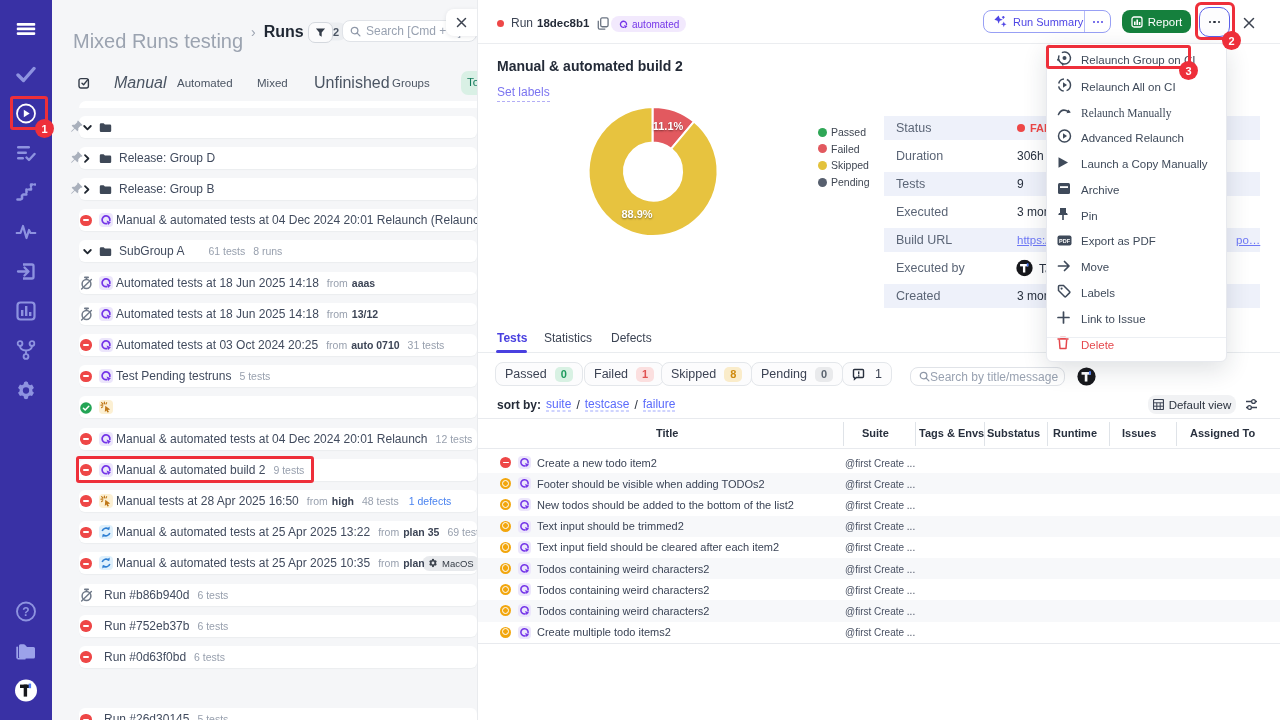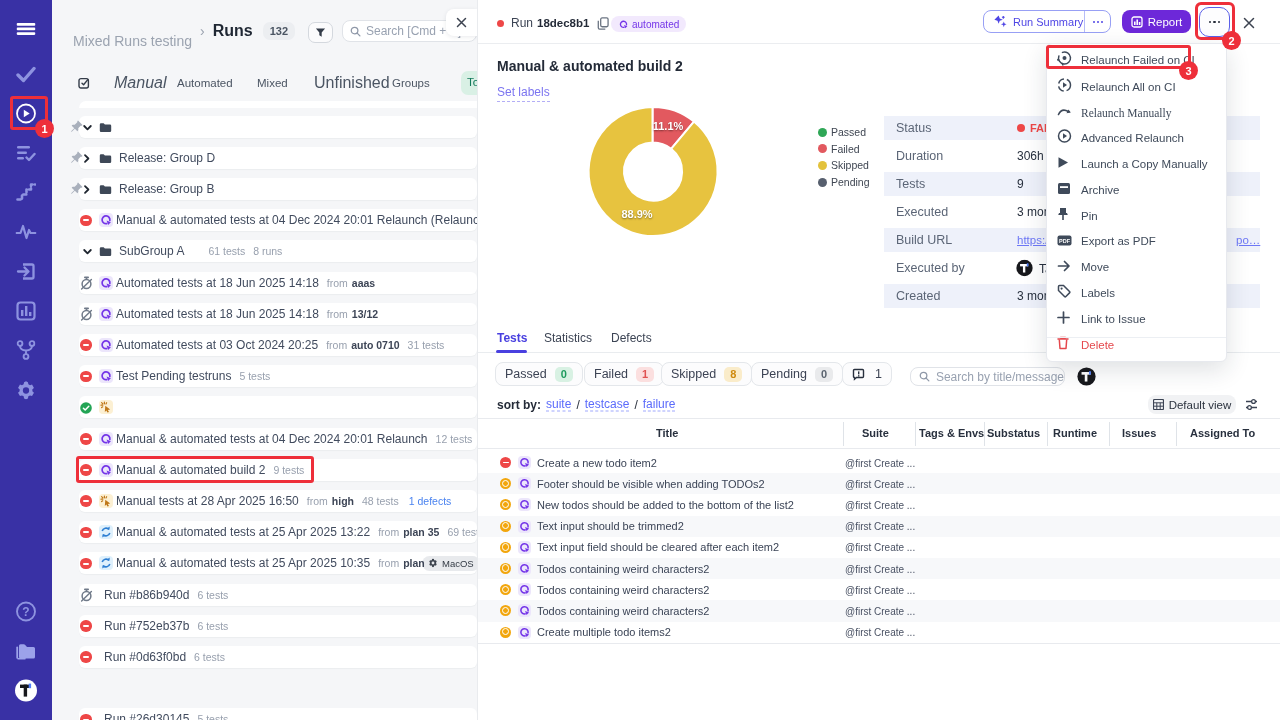--- a/index.html
+++ b/index.html
@@ -4,21 +4,21 @@
 <style>
 * { margin:0; padding:0; box-sizing:border-box; }
 html,body { width:1280px; height:720px; font-family:"Liberation Sans", sans-serif; background:#fff; overflow:hidden; }
 .abs { position:absolute; }
 #page { position:relative; width:1280px; height:720px; overflow:hidden; }
 
 #sidebar { left:0; top:0; width:52px; height:720px; background:#3931a5; }
 .sbi { position:absolute; left:50%; transform:translateX(-50%); }
 
 #lpanel { left:52px; top:0; width:425px; height:720px; background:#f5f6f8; overflow:hidden; }
-.crumb-gray { color:#9ba3b0; font-size:14px;margin-top:20px; }
+.crumb-gray { color:#9ba3b0; font-size:20px;margin-top:20px; }
 .row-card { position:absolute; left:27px; width:398px; height:22px; background:#fff; border-radius:6px; box-shadow:0 1px 1px rgba(30,40,60,0.04); }
 .rowline { position:absolute; display:flex; align-items:center; white-space:nowrap; }
 .rtitle { font-size:12px; color:#414b5e; }
 .rmeta { font-size:10.5px; color:#98a0ae; }
 .rfrom { font-size:10.5px; color:#98a0ae; }
 .rfromv { font-size:10.5px; font-weight:bold; color:#3d4556; }
 
 #rpanel { left:477px; top:0; width:803px; height:720px; background:#fff; border-left:1px solid #e9ebee; }
 .stlabel { font-size:12.5px; color:#5b6576; }
 .stvalue { font-size:12px; color:#28303e; }
@@ -439,21 +439,21 @@
       </svg>
   <span style="font-size:11px; color:#4f46e5; margin-left:5px;">Run Summary</span>
   <span style="position:absolute; right:25px; top:0; width:1px; height:21px; background:#b7bdf8;"></span>
   <span style="position:absolute; right:7px; top:10px; display:inline-flex; gap:1.6px;">
         <i style="width:2.4px;height:2.4px;border-radius:50%;background:#4f46e5;"></i>
         <i style="width:2.4px;height:2.4px;border-radius:50%;background:#4f46e5;"></i>
         <i style="width:2.4px;height:2.4px;border-radius:50%;background:#4f46e5;"></i>
       </span>
 </div>
 
-<div class="abs rowline" style="left:1122px; top:10px; width:69px; height:23px; border-radius:8px; background:#6d28d9; justify-content:center;">
+<div class="abs rowline" style="left:1122px; top:10px; width:69px; height:23px; border-radius:8px; background:#15803d; justify-content:center;">
   <svg width="12" height="12" viewBox="0 0 12 12" style="margin-right:5px;">
         <rect x="1" y="1" width="10" height="10" rx="2" fill="none" stroke="#fff" stroke-width="1.3"></rect>
         <rect x="3" y="5.5" width="1.6" height="3.5" fill="#fff"></rect>
         <rect x="5.4" y="3.5" width="1.6" height="5.5" fill="#fff"></rect>
         <rect x="7.8" y="6" width="1.6" height="3" fill="#fff"></rect>
       </svg>
   <span style="font-size:11.5px; color:#fff;">Report</span>
 </div>
 
 <div class="abs" style="left:1199px; top:7px; width:31px; height:30px; border:1.6px solid #5a5fe8; border-radius:10px; background:#fdfdfe; display:flex; align-items:center; justify-content:center;">
@@ -530,21 +530,21 @@
         <path d="M1.5 2.5 Q1.5 1.5 2.5 1.5 L10.5 1.5 Q11.5 1.5 11.5 2.5 L11.5 8.5 Q11.5 9.5 10.5 9.5 L4.5 9.5 L2.5 11.3 L2.5 9.5 Q1.5 9.5 1.5 8.5 Z" fill="none" stroke="#28303e" stroke-width="1.4"></path>
         <rect x="6" y="3.4" width="1.4" height="3" fill="#28303e"></rect>
         <rect x="6" y="7.2" width="1.4" height="1.4" fill="#28303e"></rect>
       </svg>1</div>
 
 <div class="abs rowline" style="left:910px; top:367px; width:155px; height:19px; border:1px solid #e0e3e8; border-radius:8px; background:#fff; padding-left:8px;">
   <svg width="11" height="11" viewBox="0 0 12 12">
         <circle cx="5" cy="5" r="3.6" fill="none" stroke="#8f98a8" stroke-width="1.4"></circle>
         <path d="M7.8 7.8 L10.8 10.8" stroke="#8f98a8" stroke-width="1.4" stroke-linecap="round"></path>
       </svg>
-  <span style="font-size:12px; color:#99a2b1; margin-left:6px; white-space:nowrap;">Search by title/message</span>
+  <span style="font-size:12px; color:#99a2b1; white-space:nowrap;">Search by title/message</span>
 </div>
 <svg class="abs" style="left:1077px; top:367px;" width="19" height="19" viewBox="0 0 23 23">
       <circle cx="11.5" cy="11.5" r="11" fill="#17181c"></circle>
       <rect x="5.5" y="6.1" width="11" height="3.2" fill="#fff"></rect>
       <rect x="9.4" y="6.1" width="3.2" height="11.5" fill="#fff"></rect>
       <rect x="14.6" y="5.1" width="2.2" height="4.2" fill="#4f7df9"></rect>
     </svg>
 
 <div class="abs rowline" style="left:497px; top:404px; transform:translateY(-50%); font-size:12px;">
   <span style="font-weight:bold; color:#242b38;">sort by:</span>
@@ -682,21 +682,21 @@
       <span class="tsuite" style="left:367px; top:50%; transform:translateY(-50%); white-space:nowrap;">@first Create ...</span>
     </div>
 <div class="abs" style="left:478px; top:643px; width:802px; height:1px; background:#e8eaee;"></div>
 
 <div class="abs" style="left:1046px; top:43px; width:181px; height:319px; background:#fff; border:1px solid #e7e9ee; border-radius:6px; box-shadow:0 8px 24px rgba(30,40,60,0.14); z-index:5;"></div>
 <div class="menu-ic" style="top:59.5px; z-index:6;"><svg width="15" height="15" viewBox="0 0 15 15">
         <path d="M5.45 1.86 A6 6 0 1 0 1.86 5.45" fill="none" stroke="#3f4a5a" stroke-width="1.5" stroke-linecap="round" transform="scale(1,-1) translate(0,-15)"></path>
         <path d="M5.45 1.86 A6 6 0 1 1 1.86 5.45" fill="none" stroke="#3f4a5a" stroke-width="1.5" stroke-linecap="round"></path>
         <circle cx="7.5" cy="7.5" r="2" fill="#3f4a5a"></circle>
       </svg></div>
-<div class="menu-item" style="top:59.5px; z-index:6; color:#3f4a5a;">Relaunch Failed on CI</div>
+<div class="menu-item" style="top:59.5px; z-index:6; color:#3f4a5a;">Relaunch Group on CI</div>
 <div class="menu-ic" style="top:86.8px; z-index:6;"><svg width="15" height="15" viewBox="0 0 15 15">
         <circle cx="7.5" cy="7.5" r="6" fill="none" stroke="#3f4a5a" stroke-width="1.5" stroke-dasharray="7 3"></circle>
         <path d="M6 4.8 L10 7.5 L6 10.2 Z" fill="#3f4a5a"></path>
       </svg></div>
 <div class="menu-item" style="top:86.8px; z-index:6; color:#3f4a5a;">Relaunch All on CI</div>
 <div class="menu-ic" style="top:112.5px; z-index:6;"><svg width="16" height="12" viewBox="0 0 16 12">
         <path d="M1.5 8.5 Q4 3 9 4.5 L12 5.8" fill="none" stroke="#3f4a5a" stroke-width="1.6" stroke-linecap="round"></path>
         <path d="M13.8 6.5 L9.5 7.3 L11.5 3.4 Z" fill="#3f4a5a"></path>
       </svg></div>
 <div class="menu-item" style="top:112.5px; z-index:6; color:#3f4a5a;font-family:Liberation Serif, serif;">Relaunch Manually</div>

